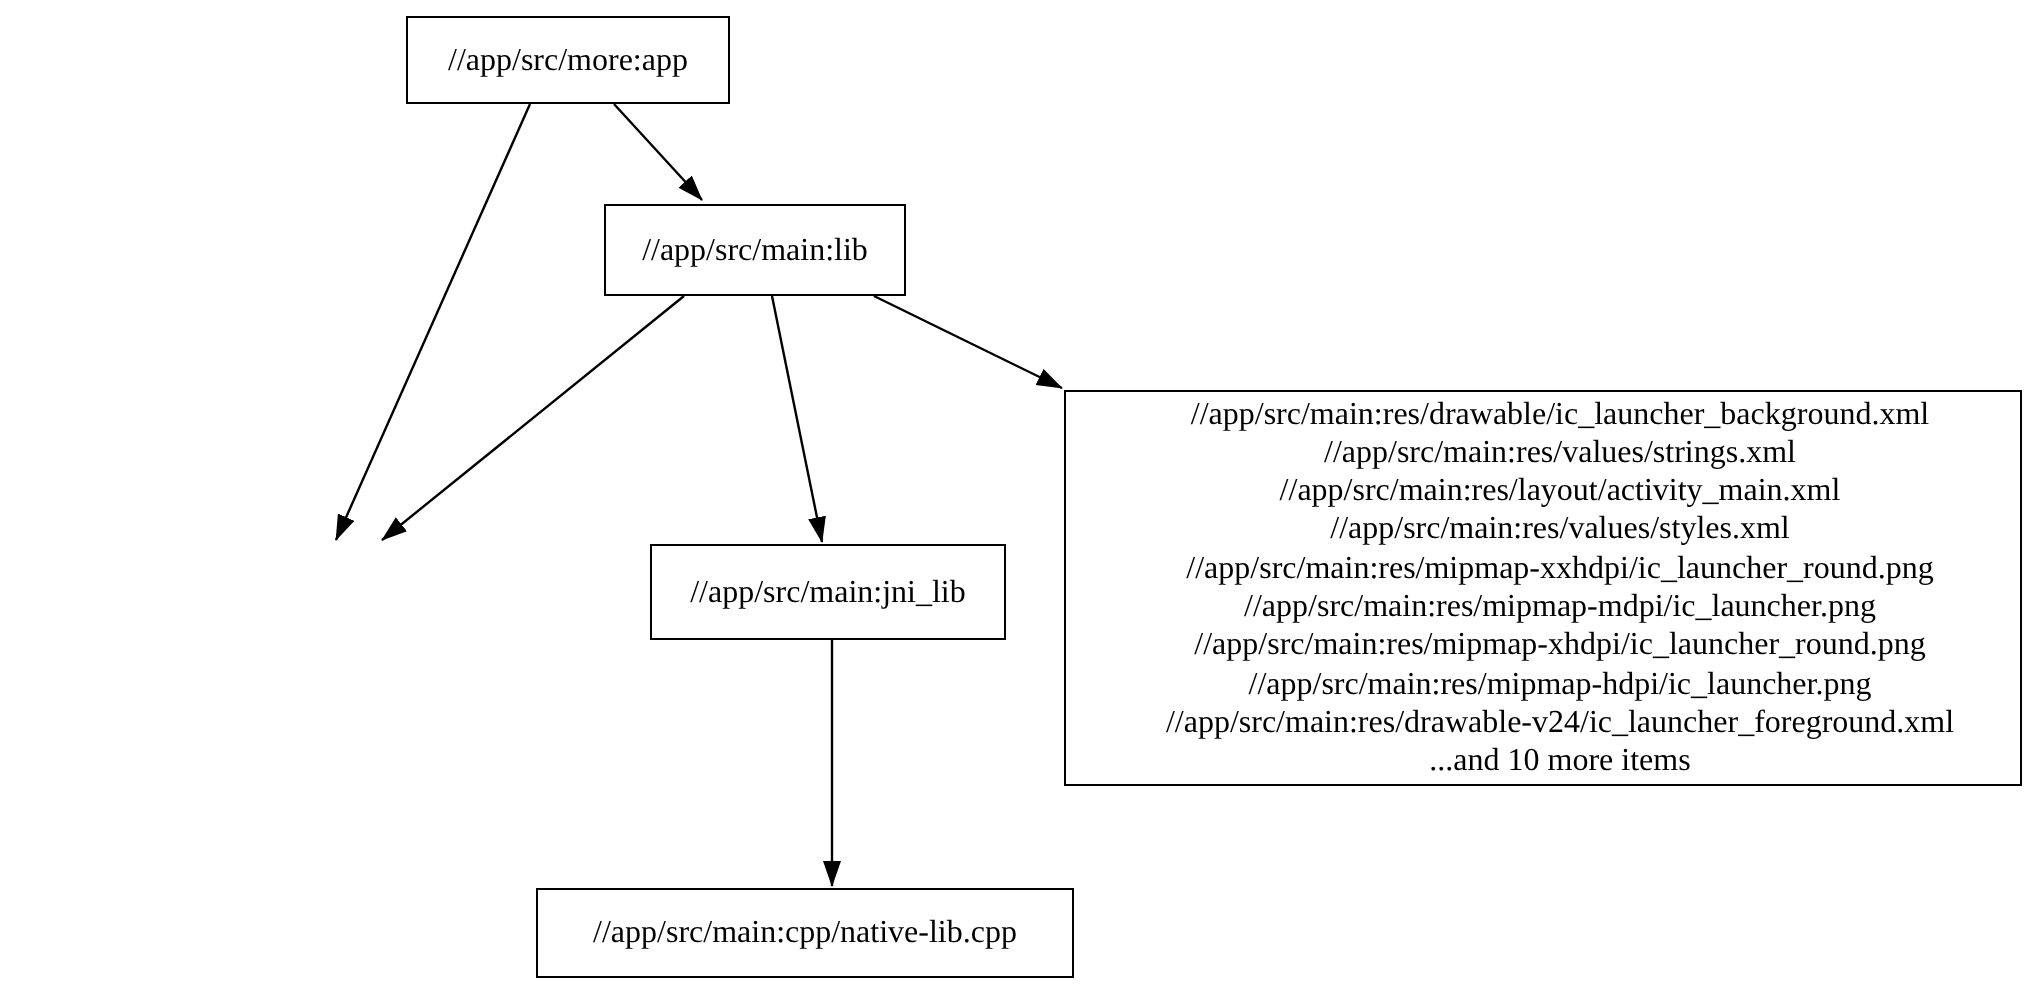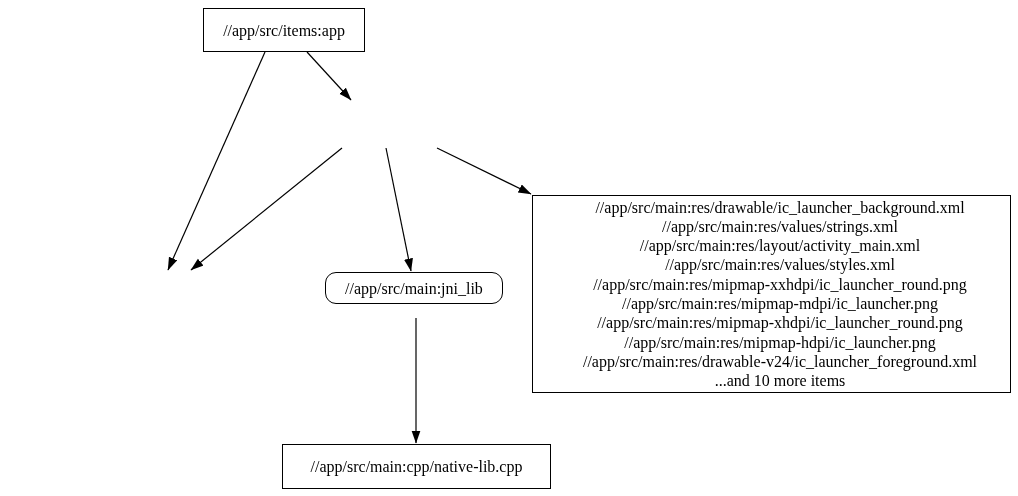--- a/index.html
+++ b/index.html
@@ -36,23 +36,23 @@
     align-items: center;
     justify-content: center;
     text-align: center;
     font-size: 16px;
     line-height: 19px;
     white-space: pre-line;
   }
   .node-app      { left: 203px; top: 8px;   width: 162px; height: 44px; }
   .node-lib      { left: 302px; top: 102px; width: 151px; height: 46px; }
   .node-manifest { left: 6px;   top: 271px; width: 296px; height: 46px; }
-  .node-jni-lib  { left: 325px; top: 272px; width: 178px; height: 32px; border-radius: 11px; }
+  .node-jni-lib  { left: 325px; top: 272px; width: 178px; height: 48px; }
   .node-res      { left: 532px; top: 195px; width: 479px; height: 198px; line-height: 19.3px; padding-left: 17px; }
-  .node-cpp      { left: 282px; top: 444px; width: 269px; height: 45px; }
+  .node-cpp      { left: 268px; top: 444px; width: 269px; height: 45px; }
 </style>
 </head>
 <body>
 
 <div class="canvas">
 
   <svg class="edges" viewBox="0 0 1018 496" xmlns="http://www.w3.org/2000/svg">
     <defs>
       <marker id="arrow" markerUnits="userSpaceOnUse" markerWidth="14" markerHeight="10" refX="12.5" refY="4.5" orient="auto">
         <path d="M0,0 L13,4.5 L0,9 z" fill="#000000"></path>
@@ -60,23 +60,26 @@
     </defs>
     <line x1="307" y1="52" x2="351" y2="100" marker-end="url(#arrow)"></line>
     <line x1="265" y1="52" x2="168" y2="270" marker-end="url(#arrow)"></line>
     <line x1="342" y1="148" x2="191" y2="270" marker-end="url(#arrow)"></line>
     <line x1="386" y1="148" x2="411" y2="271" marker-end="url(#arrow)"></line>
     <line x1="437" y1="148" x2="531" y2="194" marker-end="url(#arrow)"></line>
     <line x1="416" y1="318" x2="416" y2="443" marker-end="url(#arrow)"></line>
   </svg>
 
   <div class="node node-app">
-    <span>//app/src/items:app</span>
+    <span>//app/src/more:app</span>
   </div>
 
+  <div class="node node-lib">
+    <span>//app/src/main:lib</span>
+  </div>
 
 
   <div class="node node-jni-lib">
     <span>//app/src/main:jni_lib</span>
   </div>
 
   <div class="node node-res">
     <span>//app/src/main:res/drawable/ic_launcher_background.xml
 //app/src/main:res/values/strings.xml
 //app/src/main:res/layout/activity_main.xml

